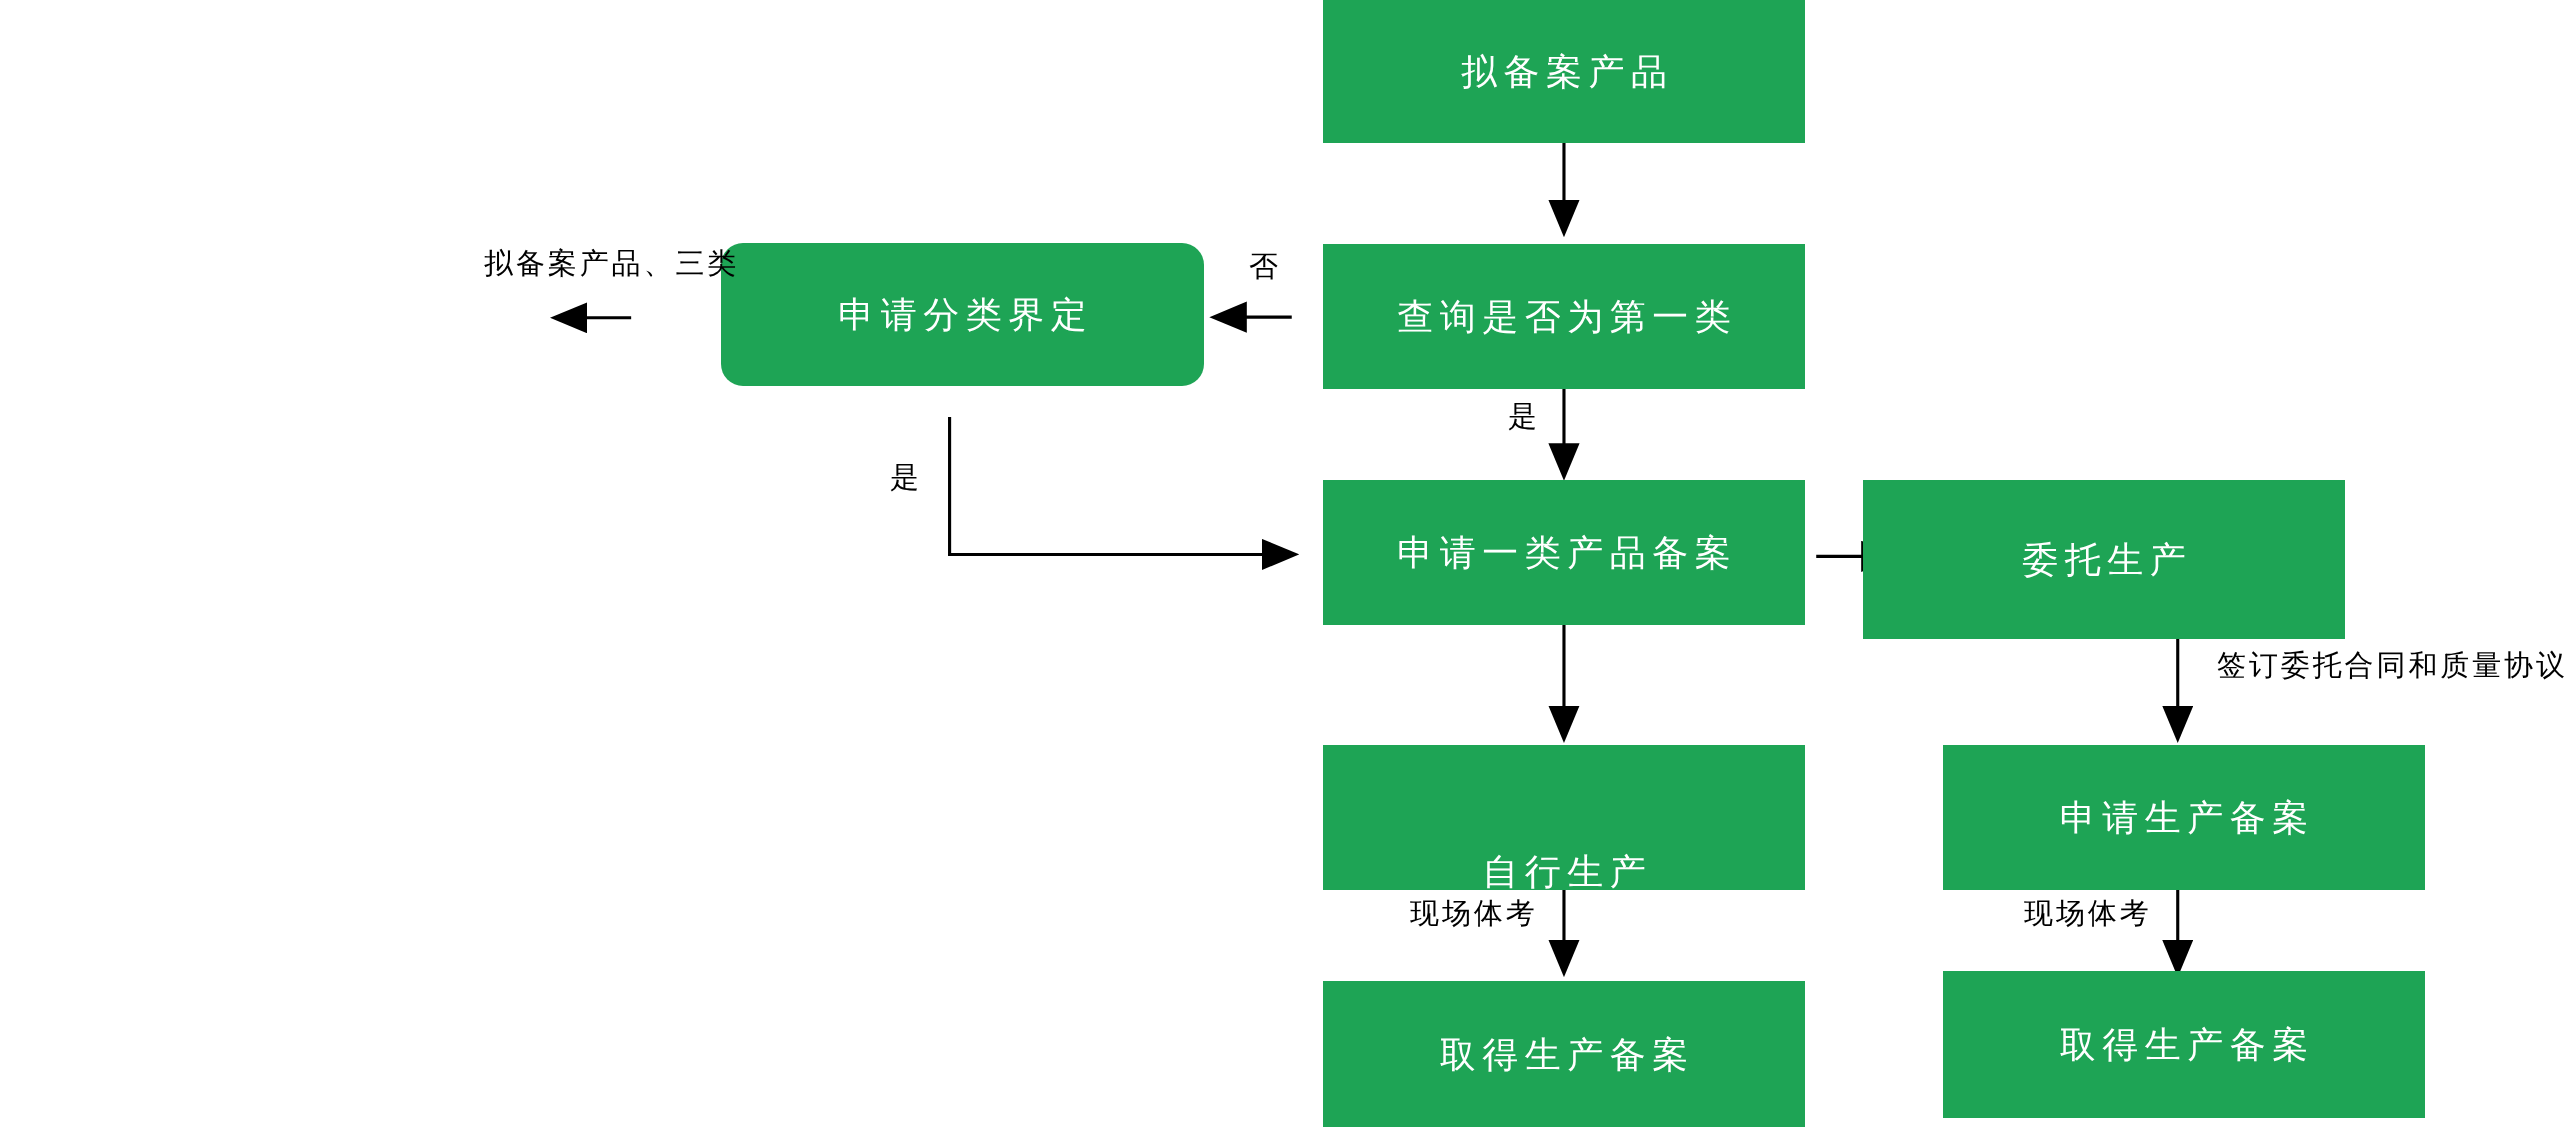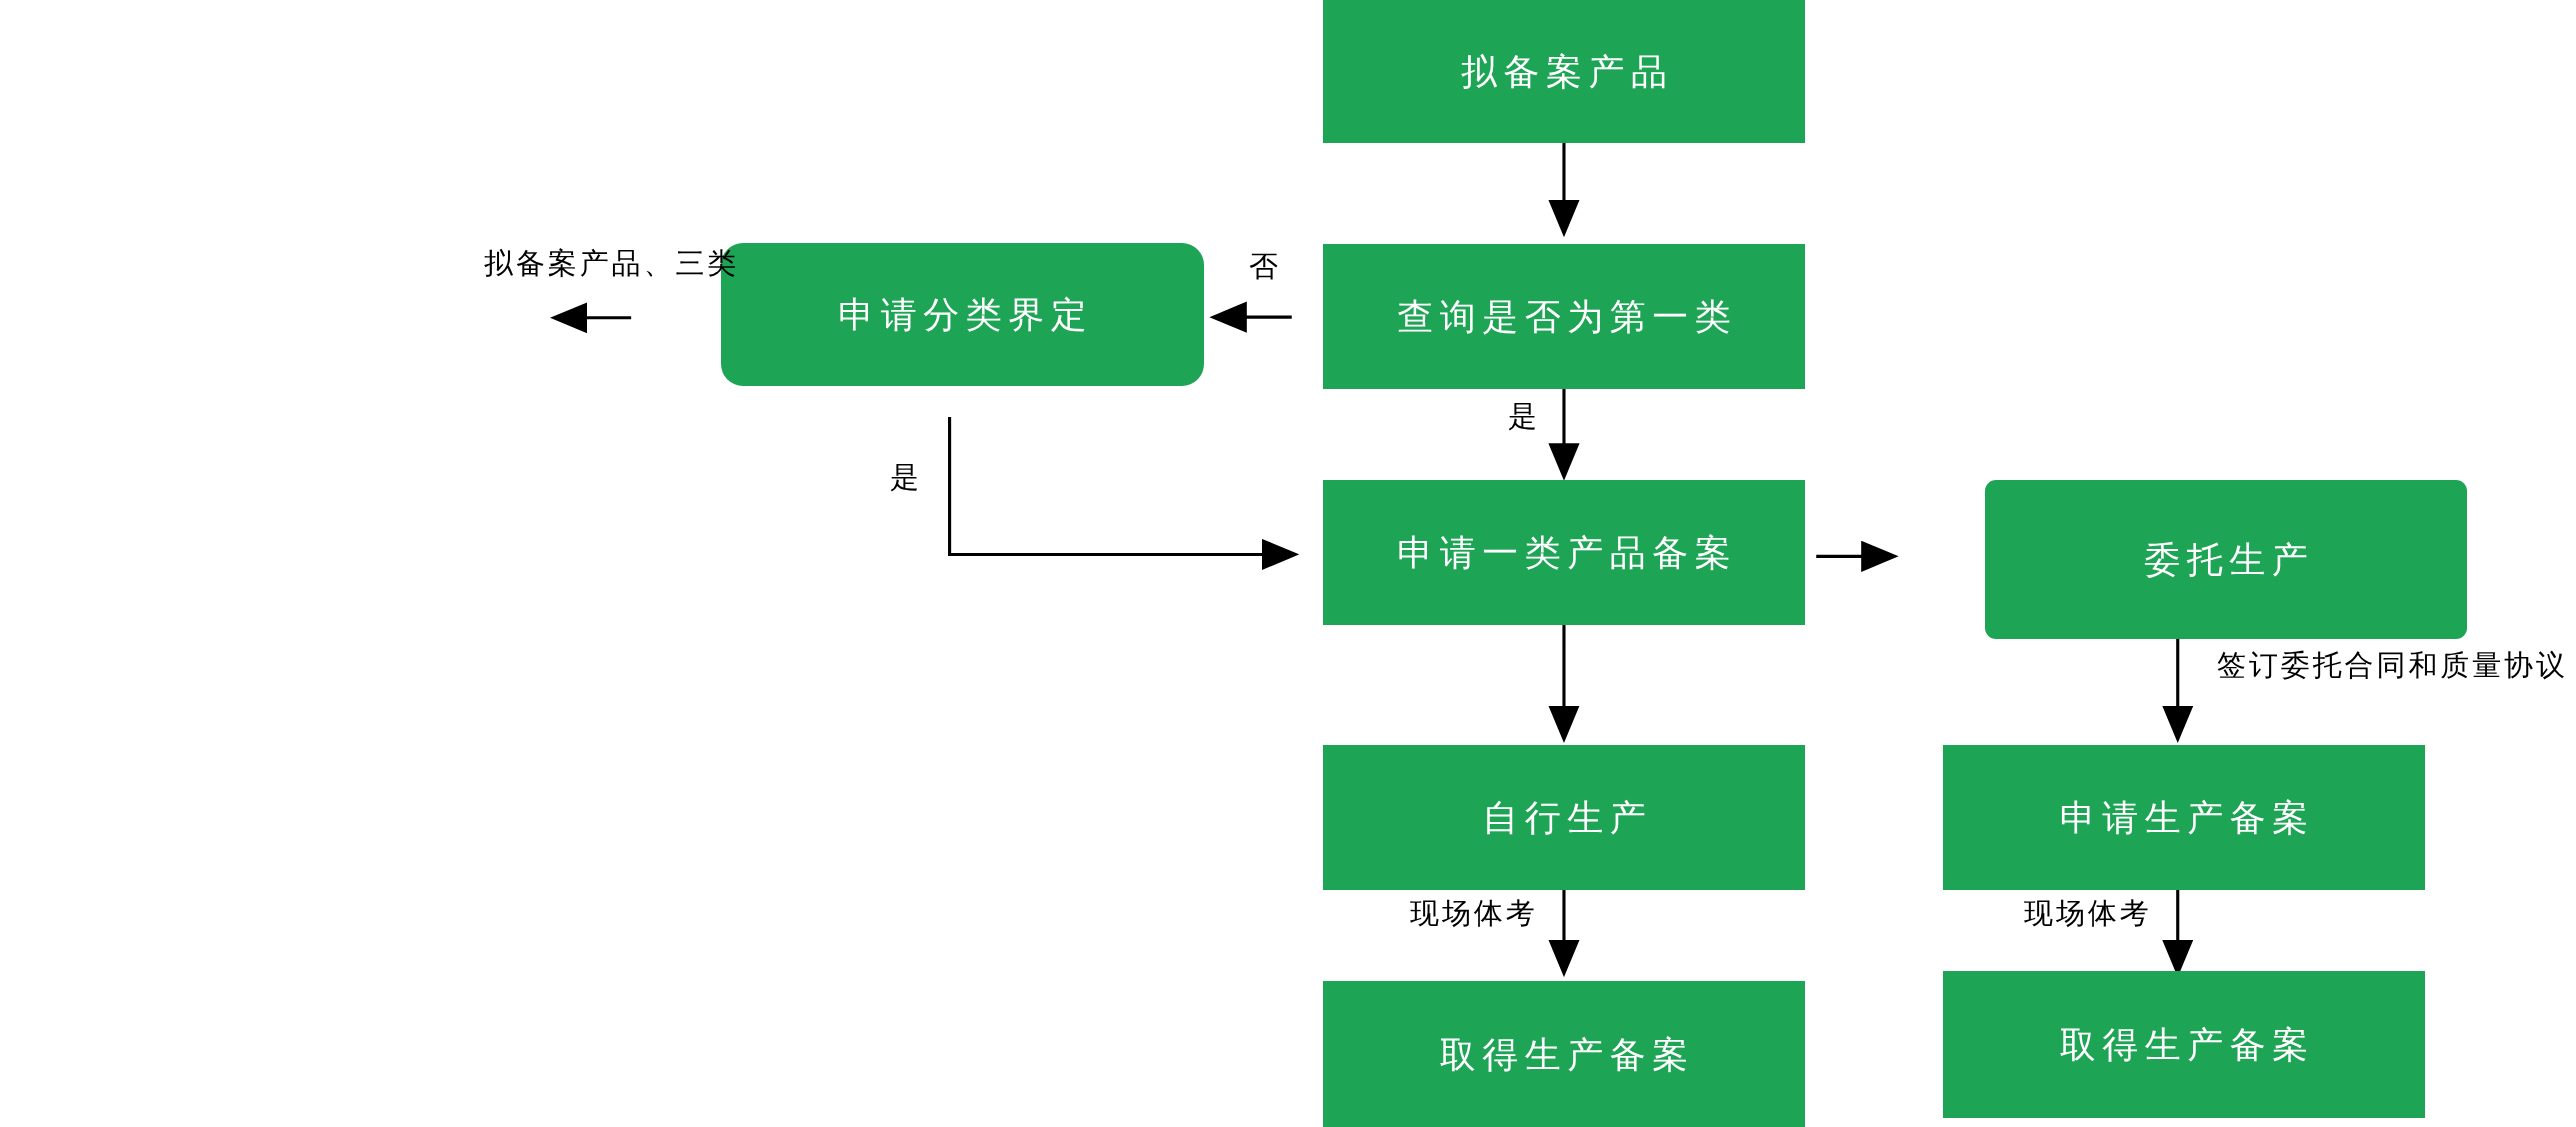--- a/index.html
+++ b/index.html
@@ -101,25 +101,25 @@
 
   <div class="node" style="left:721px; top:243px; width:483px; height:143px;border-radius:22px;">
     <span>申请分类界定</span>
   </div>
 
 
   <div class="node" style="left:1323px; top:480px; width:482px; height:145px;">
     <span>申请一类产品备案</span>
   </div>
 
-  <div class="node" style="left:1985px; top:480px; width:482px; height:159px;border-radius:11px;">
+  <div class="node" style="left:1863px; top:480px; width:482px; height:159px;">
     <span>委托生产</span>
   </div>
 
-  <div class="node" style="left:1323px; top:745px; width:482px; height:145px;">
+  <div class="node" style="left:1323px; top:745px; width:482px; height:145px;align-items:flex-end;">
     <span>自行生产</span>
   </div>
 
   <div class="node" style="left:1943px; top:745px; width:482px; height:145px;">
     <span>申请生产备案</span>
   </div>
 
   <div class="node" style="left:1323px; top:981px; width:482px; height:147px;">
     <span>取得生产备案</span>
   </div>

